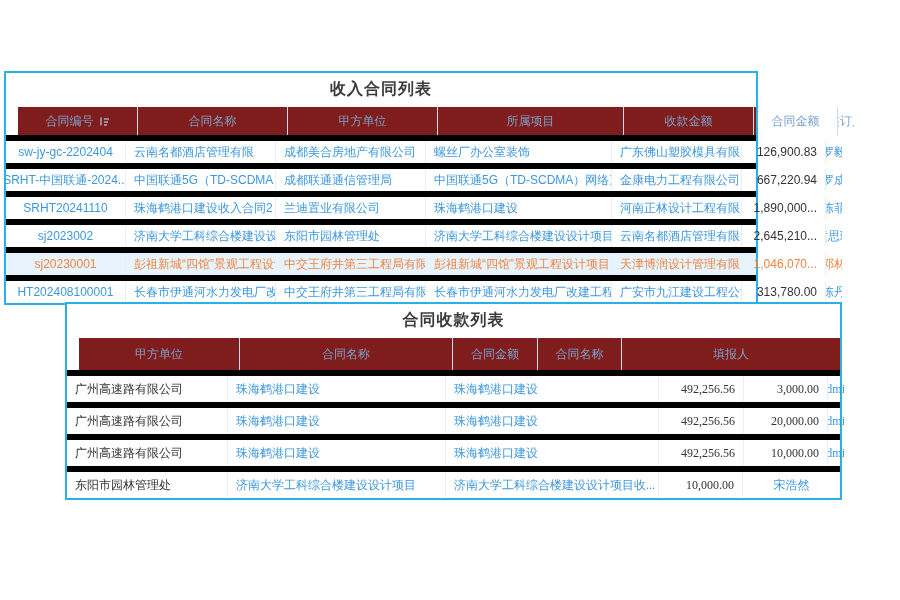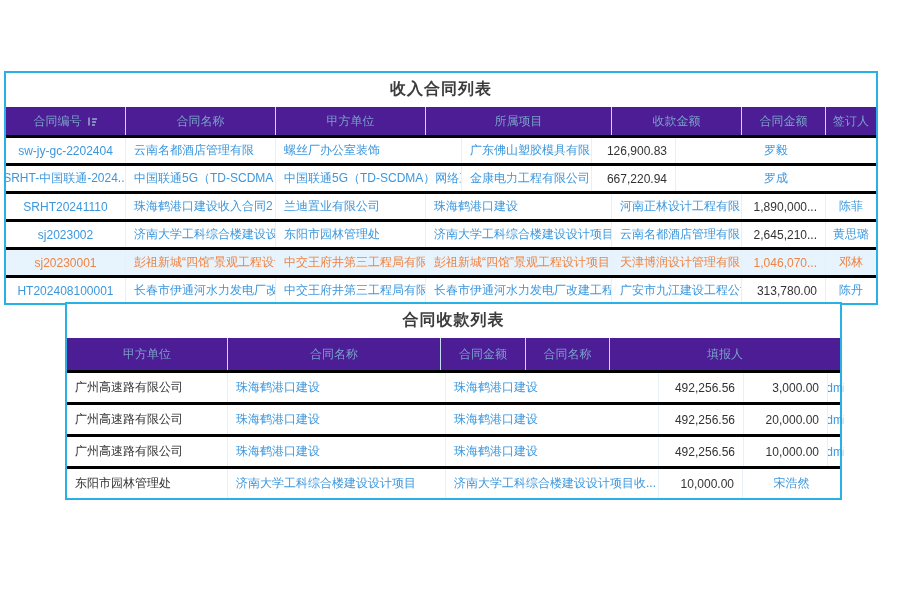--- a/index.html
+++ b/index.html
@@ -15,50 +15,50 @@
     text-align:center;font-size:16px;font-weight:bold;color:#3c3c3c;
     padding:6px 0 7px 0;letter-spacing:1px;
   }
   .trow{display:flex;align-items:stretch;box-sizing:border-box;}
   .cell{
     box-sizing:border-box;padding:0 8px;font-size:12px;display:flex;align-items:center;
     overflow:hidden;white-space:nowrap;min-width:0;
   }
   .cell > span{overflow:hidden;text-overflow:clip;white-space:nowrap;}
   
-  .thead{background:#4c1d95;}
+  .thead{background:#7f1d1d;margin-left:12px;}
   .thead .cell{color:#7aa0ca;justify-content:center;border-right:1px solid #c3dcee;}
   .thead .cell:last-child{border-right:none;}
   
-  .drow{border-top:3px solid #000000;background:#fff;}
+  .drow{border-top:6px solid #000000;background:#fff;}
   .drow .cell{border-right:1px solid #e9eff6;}
   .drow .cell:last-child{border-right:none;}
   .al{justify-content:flex-start !important;}
   .ac{justify-content:center !important;}
   .ar{justify-content:flex-end !important;}
   .blue{color:#3d97dd;}
   .dark{color:#333333;}
   
   .hl{background:#e7f3fd;}
   .hl .cell, .hl .cell.blue, .hl .cell.dark{color:#ef8443 !important;text-align:center;}
 
   
-  #income{left:4px;top:71px;width:874px;}
+  #income{left:4px;top:71px;width:754px;}
   #income .thead{height:28px;}
   #income .drow{height:28px;}
   #income .c1{flex:0 0 120px;}
   #income .c2{flex:0 0 150px;}
   #income .c3{flex:0 0 150px;}
   #income .c4{flex:0 0 186px;}
   #income .c5{flex:0 0 130px;}
   #income .c6{flex:0 0 84px;}
   #income .c7{flex:1 1 auto;}
 
   
-  #receipt{left:65px;top:302px;width:777px;}
+  #receipt{left:65px;top:302px;width:777px;font-family:Liberation Serif, serif;}
   #receipt .thead{height:32px;}
   #receipt .drow{height:32px;}
   #receipt .d1{flex:0 0 161px;}
   #receipt .d2{flex:0 0 218px;}
   #receipt .d3{flex:0 0 213px;}
   #receipt .d4{flex:0 0 85px;}
   #receipt .d5{flex:0 0 84px;}
   #receipt .d6{flex:1 1 auto;}
 
   .sort-icon{margin-left:5px;display:inline-flex;align-items:center;flex:0 0 auto;}
@@ -87,29 +87,31 @@
     <div class="cell c3">甲方单位</div>
     <div class="cell c4">所属项目</div>
     <div class="cell c5">收款金额</div>
     <div class="cell c6">合同金额</div>
     <div class="cell c7">签订人</div>
   </div>
 
   <div class="trow drow">
     <div class="cell c1 ac blue">sw-jy-gc-2202404</div>
     <div class="cell c2 al blue">云南名都酒店管理有限</div>
+    <div class="cell c3 al blue">成都美合房地产有限公司</div>
     <div class="cell c4 al blue">螺丝厂办公室装饰</div>
     <div class="cell c5 al blue">广东佛山塑胶模具有限...</div>
     <div class="cell c6 ar dark">126,900.83</div>
     <div class="cell c7 ac blue">罗毅</div>
   </div>
 
   <div class="trow drow">
     <div class="cell c1 ac blue">SRHT-中国联通-2024...</div>
     <div class="cell c2 al blue">中国联通5G（TD-SCDMA）...</div>
+    <div class="cell c3 al blue">成都联通通信管理局</div>
     <div class="cell c4 al blue">中国联通5G（TD-SCDMA）网络三...</div>
     <div class="cell c5 al blue">金康电力工程有限公司</div>
     <div class="cell c6 ar dark">667,220.94</div>
     <div class="cell c7 ac blue">罗成</div>
   </div>
 
   <div class="trow drow">
     <div class="cell c1 ac blue">SRHT20241110</div>
     <div class="cell c2 al blue">珠海鹤港口建设收入合同2</div>
     <div class="cell c3 al blue">兰迪置业有限公司</div>

